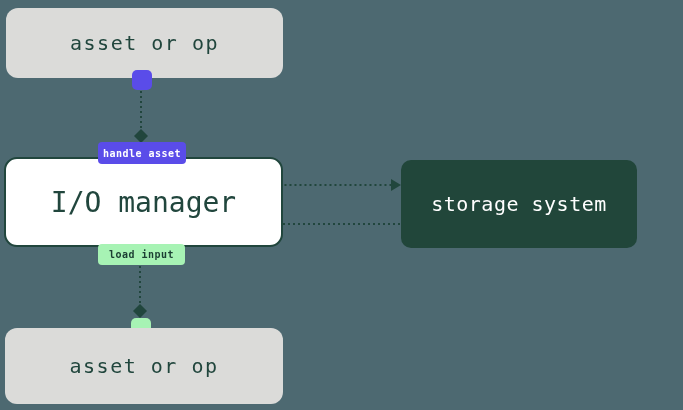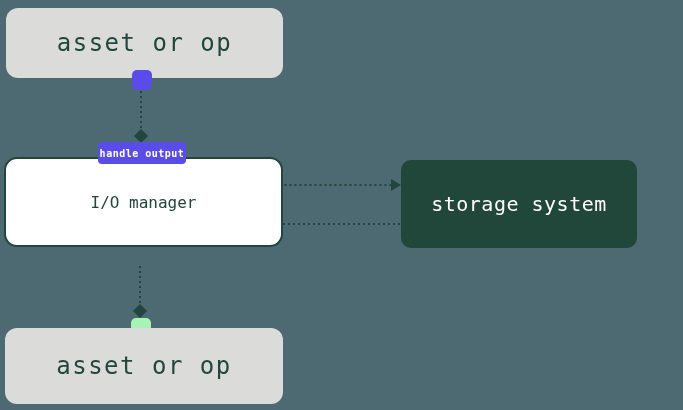--- a/index.html
+++ b/index.html
@@ -6,25 +6,25 @@
     --bg:#4d6971; --node-bg:#dbdbd9; --node-text:#21463d;
     --purple:#5a4ce9; --green-light:#a7f3b4; --io-bg:#ffffff;
     --storage-bg:#21463a; --storage-text:#ffffff; --line:#21463d;
     --badge-output-text:#ffffff; --badge-input-text:#1c3f33;
   }
   *{margin:0;padding:0;box-sizing:border-box;}
   body{font-family:"DejaVu Sans Mono","Liberation Mono",monospace;}
   .canvas{position:relative;width:683px;height:410px;background:var(--bg);overflow:hidden;}
   .node{position:absolute;display:flex;align-items:center;justify-content:center;}
   .asset-node{background:var(--node-bg);border-radius:12px;color:var(--node-text);
-    font-size:24px;letter-spacing:1.5px;}
+    font-size:20px;letter-spacing:1.5px;}
   .asset-top{left:6px;top:8px;width:277px;height:70px;}
   .asset-bottom{left:5px;top:328px;width:278px;height:76px;}
   .io-node{left:4px;top:157px;width:279px;height:90px;background:var(--io-bg);
-    border:2px solid var(--line);border-radius:13px;color:var(--node-text);font-size:16px;}
+    border:2px solid var(--line);border-radius:13px;color:var(--node-text);font-size:28px;}
   .storage-node{left:401px;top:160px;width:236px;height:88px;background:var(--storage-bg);
     border-radius:10px;color:var(--storage-text);font-size:20px;letter-spacing:0.5px;}
   .handle-square{position:absolute;width:20px;height:20px;border-radius:5px;}
   .output-square{left:132px;top:70px;background:var(--purple);}
   .input-square{left:131px;top:318px;background:var(--green-light);}
   .badge{position:absolute;display:flex;align-items:center;justify-content:center;
     border-radius:4px;font-size:10px;font-weight:bold;letter-spacing:0.5px;}
   .badge-output{left:98px;top:142px;width:88px;height:22px;background:var(--purple);
     color:var(--badge-output-text);}
   .badge-input{left:98px;top:244px;width:87px;height:21px;background:var(--green-light);
@@ -57,23 +57,26 @@
     <span>asset or op</span>
   </div>
 
   <div class="handle-square output-square"></div>
 
   <div class="node io-node">
     <span>I/O manager</span>
   </div>
 
   <div class="badge badge-output">
-    <span>handle output</span>
+    <span>handle asset</span>
   </div>
 
+  <div class="badge badge-input">
+    <span>load input</span>
+  </div>
 
   <div class="node storage-node">
     <span>storage system</span>
   </div>
 
   <div class="handle-square input-square"></div>
 
   <div class="node asset-node asset-bottom">
     <span>asset or op</span>
   </div>

